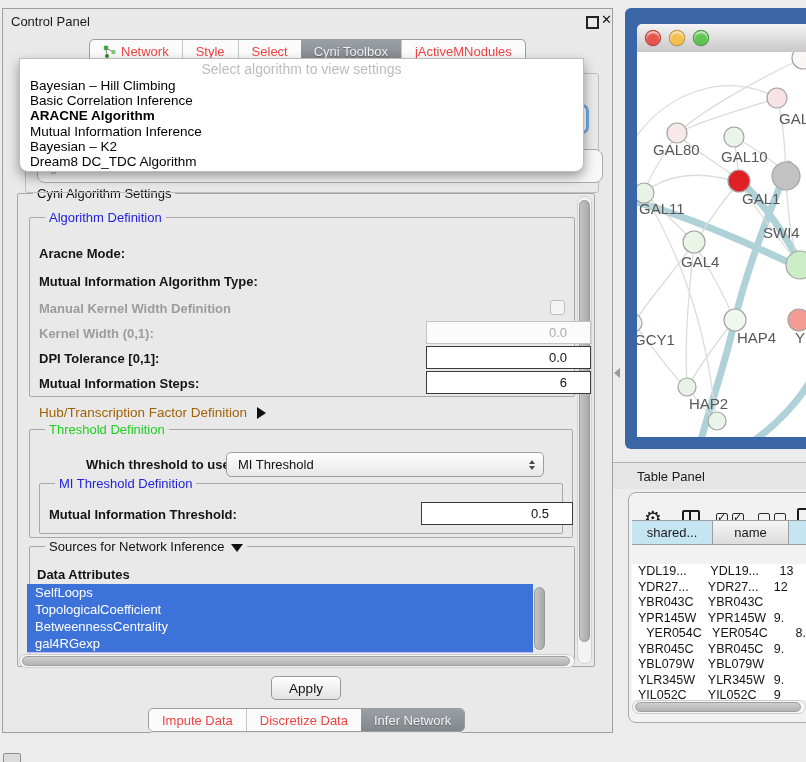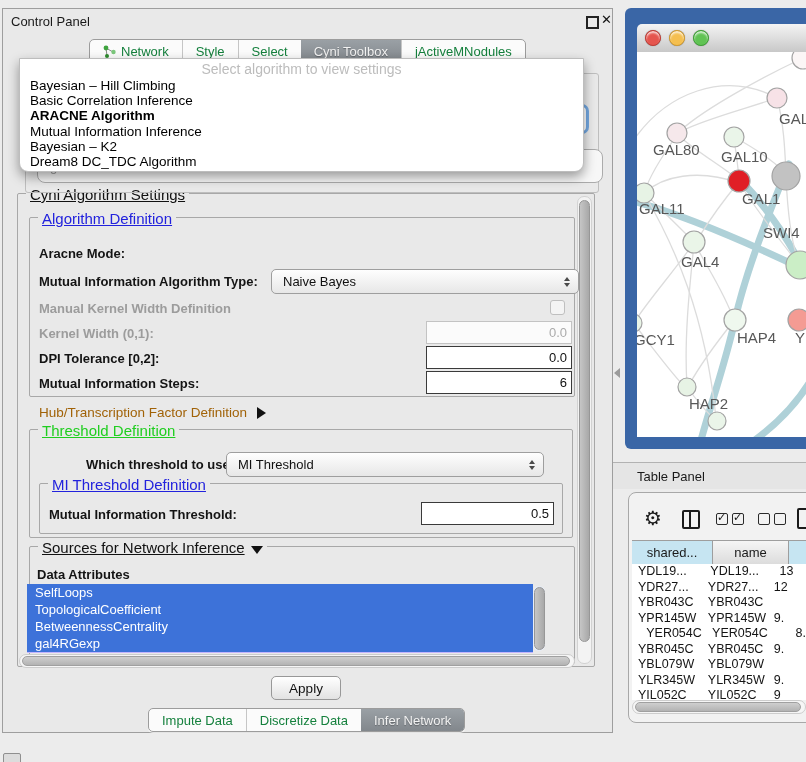--- a/index.html
+++ b/index.html
@@ -7,50 +7,50 @@
        font-family:"Liberation Sans","DejaVu Sans",sans-serif;font-size:13px;color:#111;}
   .abs{position:absolute;}
   
   .cp{left:2px;top:8px;width:609px;height:723px;background:#E9E9E9;border:1px solid #9E9E9E;}
   .cp-title{left:8px;top:5px;font-size:13px;color:#1A1A1A;}
   .float-ico{width:9px;height:9px;border:2px solid #222;left:583px;top:7px;}
   .close-ico{left:598px;top:3px;font-size:13px;font-weight:bold;color:#111;}
   .tabbar{display:flex;height:22px;background:#FBFBFB;border:1px solid #9C9C9C;border-radius:5px;
           overflow:hidden;font-size:13px;align-items:stretch;box-shadow:0 1px 1px rgba(255,255,255,.8);}
   .tab{display:flex;align-items:center;justify-content:center;padding:0 13px;border-left:1px solid #C6C6C6;
-       color:#15803d;white-space:nowrap;}
+       color:#ef4444;white-space:nowrap;}
   .tab:first-child{border-left:none;}
   .tab.sel{background:linear-gradient(#9AA0A5,#82878C);color:#F3F3F3;border-left:none;text-shadow:0 1px 1px rgba(0,0,0,.3);}
   .tab .nico{margin-right:5px;display:inline-flex;}
   
   .popup{left:16px;top:49px;width:563px;height:112px;background:#FFF;border:1px solid #BDBDBD;
          border-radius:0 0 9px 9px;box-shadow:0 5px 12px rgba(0,0,0,.38);z-index:50;}
   .popup .ph{height:17px;text-align:center;color:#BCBCBC;font-size:14px;padding-top:2px;}
   .algo-item{height:15.2px;line-height:15.2px;padding-left:10px;font-size:13.5px;color:#000;white-space:nowrap;}
   .algo-item.bold{font-weight:bold;}
   
   .hid-fs{left:22px;top:64px;width:572px;height:118px;border:1px solid #BEBEBE;border-radius:3px;z-index:4;}
   .hid-combo-focus{left:28px;top:95px;width:552px;height:24px;background:#FFF;border:3px solid #73A7E0;
                    border-radius:7px;z-index:5;}
   .hid-combo-gal{left:34px;top:140px;width:552px;height:32px;background:#F7F7F7;border:1px solid #ABABAB;
                  border-radius:8px;z-index:5;display:flex;align-items:center;padding-left:12px;color:#9A9A9A;}
   
   .fs{border:1px solid #A8A8A8;border-radius:2px;}
-  .legend{position:absolute;top:-8px;left:8px;background:#E9E9E9;padding:0 4px;font-size:15px;white-space:nowrap;text-decoration:underline;}
+  .legend{position:absolute;top:-8px;left:15px;background:#E9E9E9;padding:0 4px;font-size:13px;white-space:nowrap;}
   .legend.blue{color:#2222DD;}
   .legend.green{color:#1FCE1F;}
   .lbl{font-size:13px;font-weight:bold;color:#141414;white-space:nowrap;}
   .lbl.dis{color:#9C9C9C;}
   .combo{background:linear-gradient(#FEFEFE,#E7E7E7);border:1px solid #9E9E9E;border-radius:5px;
          display:flex;align-items:center;padding-left:11px;font-size:13px;}
   .stepper{position:absolute;right:8px;top:50%;transform:translateY(-50%);display:flex;flex-direction:column;gap:2px;}
   .tri-up{width:0;height:0;border-left:3.5px solid transparent;border-right:3.5px solid transparent;border-bottom:4.5px solid #4A4A4A;}
   .tri-dn{width:0;height:0;border-left:3.5px solid transparent;border-right:3.5px solid transparent;border-top:4.5px solid #4A4A4A;}
   .inp{background:#FFF;border:1px solid #A6A6A6;display:flex;align-items:center;justify-content:flex-end;
-       padding-right:4px;font-size:13px;}
+       padding-right:23px;font-size:13px;}
   .inp.dark{border:1.5px solid #3A3A3A;}
   .inp.dis{background:#FBFBFB;color:#ABABAB;border:1px solid #C3C3C3;}
   .cbox{width:13px;height:13px;border:1px solid #BFBFBF;border-radius:3px;background:#F4F4F4;}
   .vtrack{background:#F3F3F3;border:1px solid #D2D2D2;border-radius:7px;}
   .vthumb{position:absolute;left:1px;width:9px;background:linear-gradient(90deg,#C6C6C6,#A8A8A8);
           border:1px solid #979797;border-radius:6px;}
   .htrack{background:#F6F6F6;border:1px solid #CDCDCD;border-radius:7px;}
   .hthumb{position:absolute;top:1px;height:8px;background:linear-gradient(#CFCFCF,#B3B3B3);
           border:1px solid #A0A0A0;border-radius:5px;}
   .attr-item{height:17px;line-height:17px;padding-left:8px;background:#3D72D9;color:#FFF;font-size:13px;white-space:nowrap;}
@@ -148,34 +148,27 @@
 
   <div class="abs vtrack" style="left:574px;top:187px;width:13px;height:466px;">
     <div class="vthumb" style="top:3px;height:440px;"></div>
   </div>
 
   <div class="abs fs" style="left:26px;top:208px;width:544px;height:178px;">
     <span class="legend blue">Algorithm Definition</span>
   </div>
   <div class="abs lbl" style="left:36px;top:237px;">Aracne Mode:</div>
   <div class="abs lbl" style="left:36px;top:265px;">Mutual Information Algorithm Type:</div>
-  <div class="abs combo" style="left:268px;top:260px;width:295px;height:23px;">
-    <span>Naive Bayes</span>
-    <span class="stepper">
-        <span class="tri-up"></span>
-        <span class="tri-dn"></span>
-      </span>
-  </div>
   <div class="abs lbl dis" style="left:36px;top:292px;">Manual Kernel Width Definition</div>
   <div class="abs cbox" style="left:547px;top:291px;"></div>
   <div class="abs lbl dis" style="left:36px;top:317px;">Kernel Width (0,1):</div>
   <div class="abs inp dis" style="left:423px;top:312px;width:140px;height:21px;">
     <span>0.0</span>
   </div>
-  <div class="abs lbl" style="left:36px;top:342px;">DPI Tolerance [0,2]:</div>
+  <div class="abs lbl" style="left:36px;top:342px;">DPI Tolerance [0,1]:</div>
   <div class="abs inp dark" style="left:423px;top:337px;width:140px;height:21px;">
     <span>0.0</span>
   </div>
   <div class="abs lbl" style="left:36px;top:367px;">Mutual Information Steps:</div>
   <div class="abs inp dark" style="left:423px;top:362px;width:140px;height:21px;">
     <span>6</span>
   </div>
 
   <div class="abs" style="left:36px;top:396px;font-size:13.5px;color:#a16207;">
     <span>Hub/Transcription Factor Definition</span><span class="hub-arrow"></span>
@@ -303,21 +296,21 @@
 <div class="abs gear" style="left:644px;top:508px;">⚙</div>
 <div class="abs spliti" style="left:682px;top:510px;"></div>
 <div class="abs" style="left:716px;top:513px;">
   <span class="cb on"></span><span class="cb on" style="margin-left:4px;"></span>
 </div>
 <div class="abs" style="left:758px;top:513px;">
   <span class="cb"></span><span class="cb" style="margin-left:4px;"></span>
 </div>
 <div class="abs doci" style="left:797px;top:508px;"></div>
 
-<div class="abs" id="tbl-header" style="left:632px;top:540px;width:174px;height:39px;">
+<div class="abs" id="tbl-header" style="left:632px;top:520px;width:174px;height:39px;">
     <div class="th blue" style="left: 0px; width: 80px;">shared...</div>
     <div class="th gray" style="left: 81px; width: 75px;">name</div>
     <div class="th blue" style="left: 157px; width: 40px;"></div>
   </div>
 <div class="abs" id="tbl-rows" style="left:632px;top:564px;width:174px;height:136px;overflow:hidden;background:#FFF;">
     <div class="trow" style="top: 0px; gap: 14px;">
       <div class="tcell" style="width: 81px;">YDL19...</div>
       <div class="tcell" style="width: 76px;">YDL19...</div>
       <div class="tcell" style="width: 41px;">13</div>
     </div>

